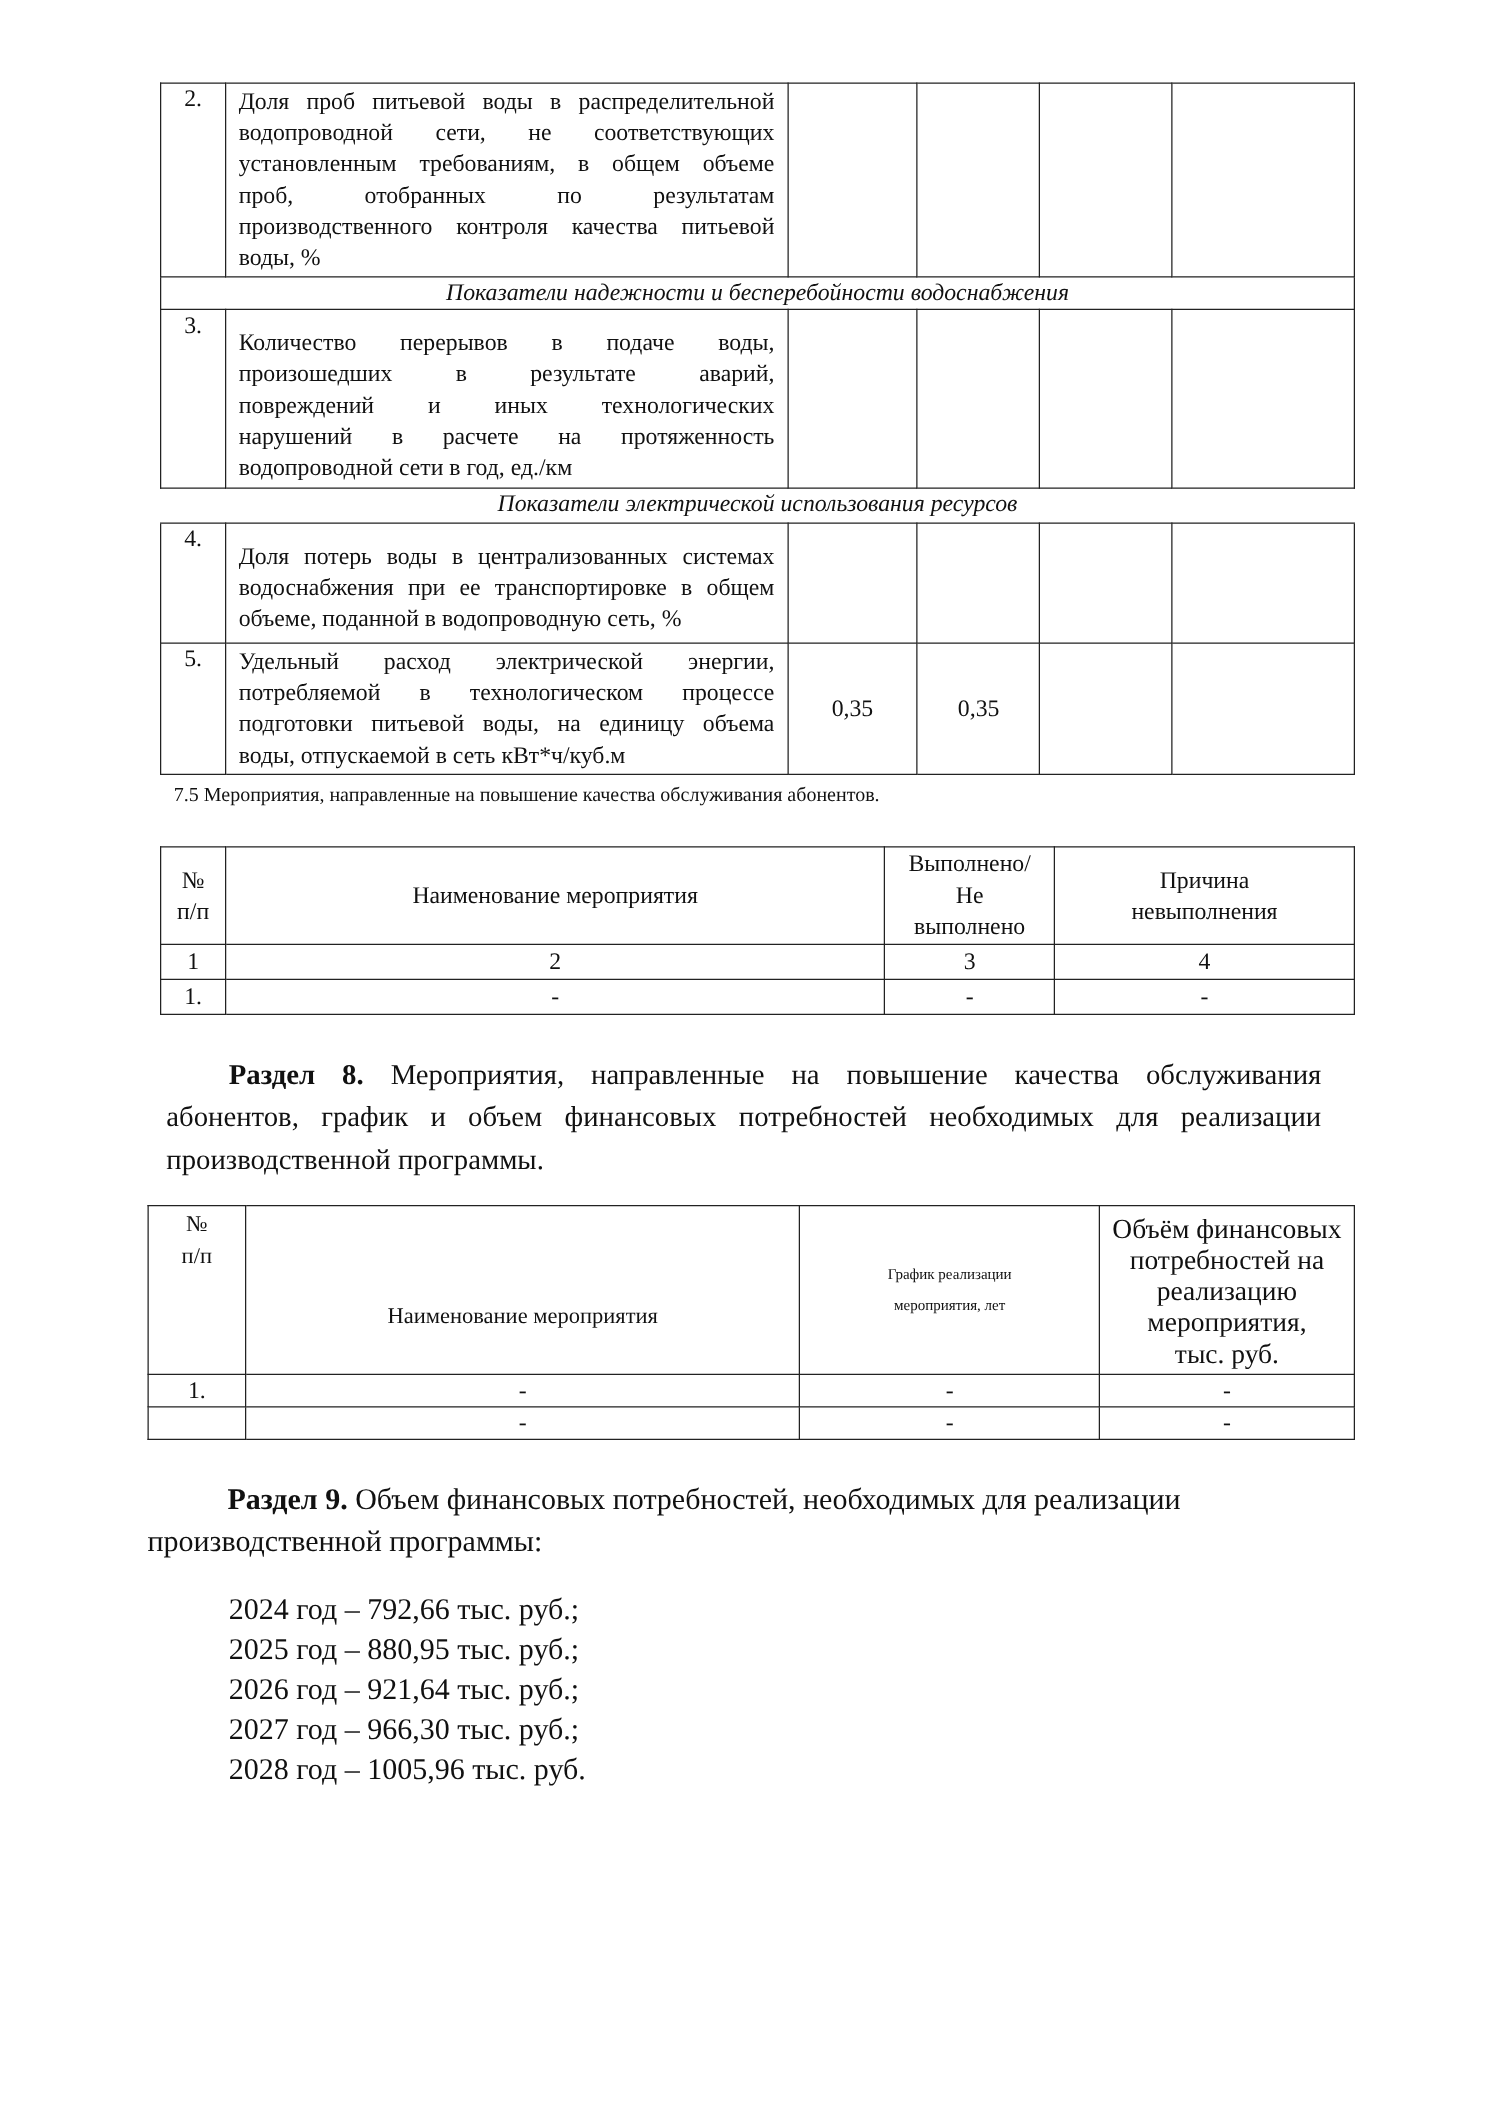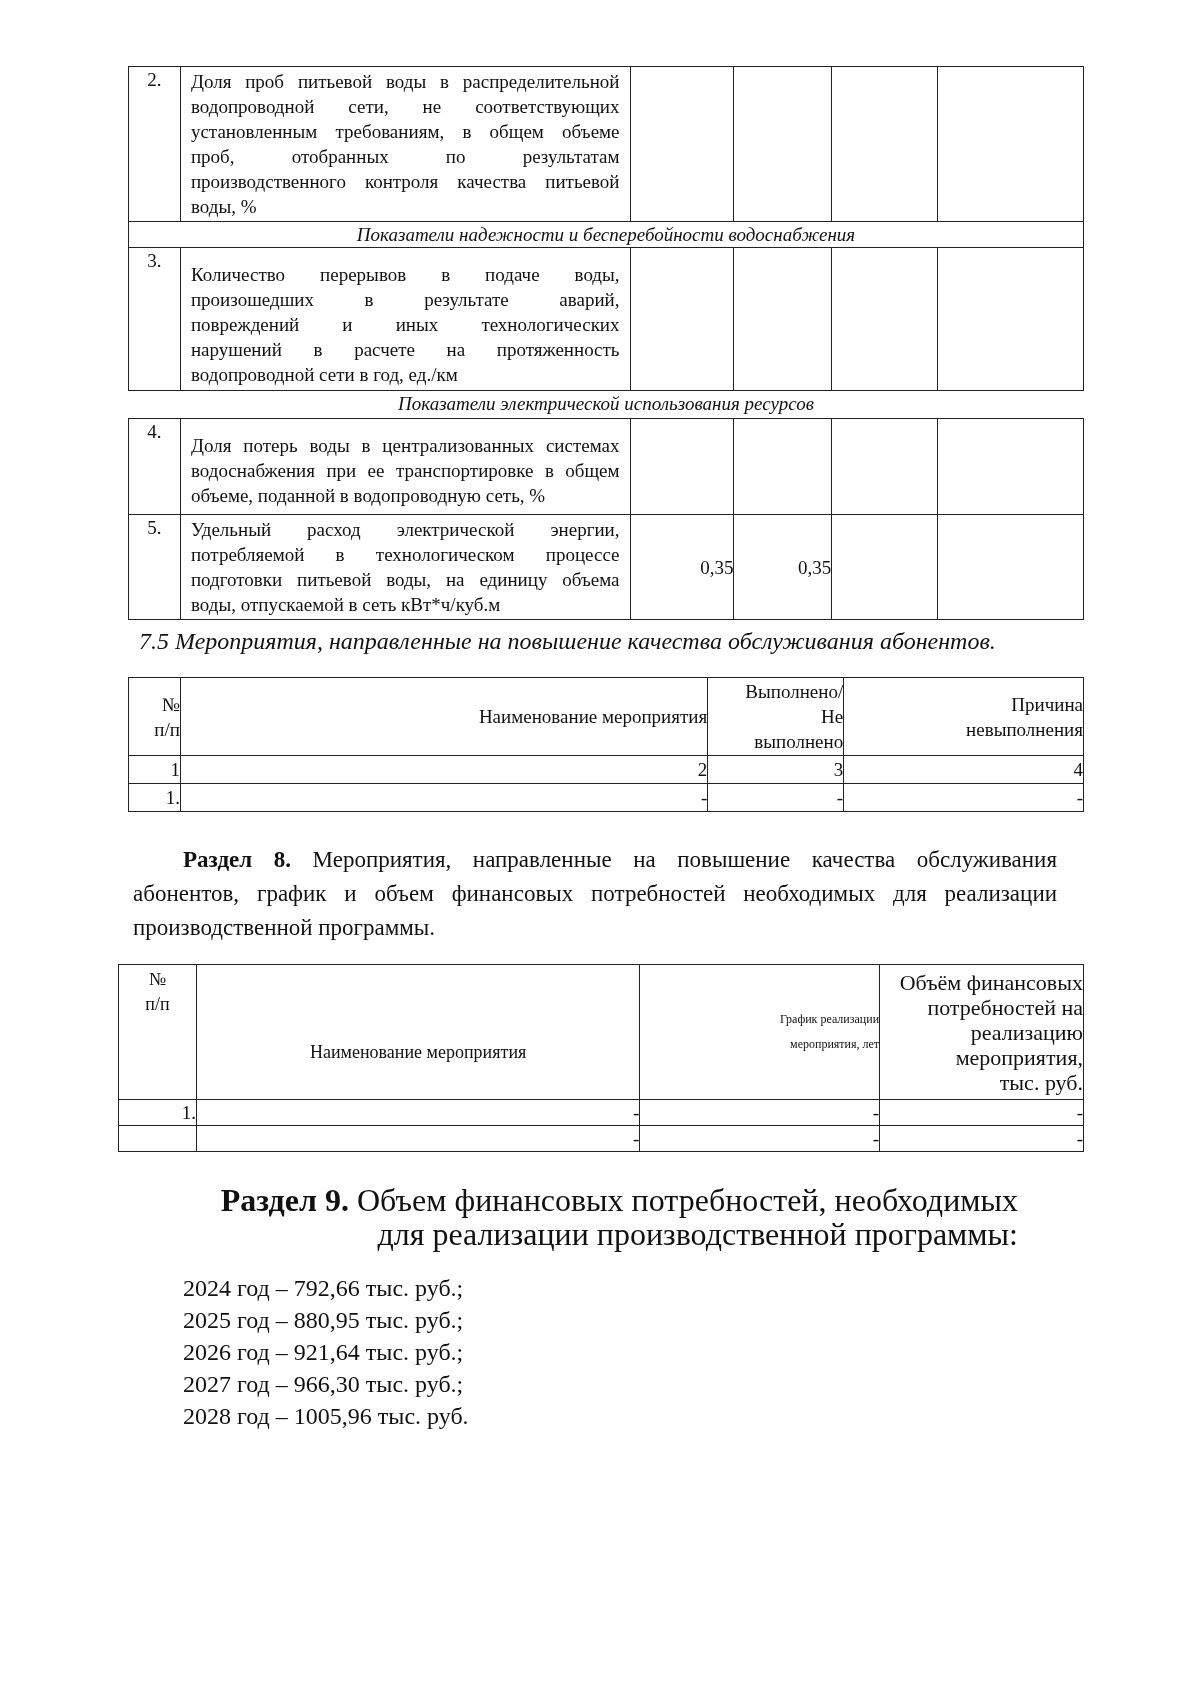--- a/index.html
+++ b/index.html
@@ -4,22 +4,22 @@
 <style>
   html, body { margin:0; padding:0; background:#ffffff; }
   body { width:1200px; height:1697px; position:relative; font-family:"Liberation Serif", serif; color:#111; }
   .abs { position:absolute; }
   table { border-collapse:collapse; position:absolute; }
   td { border:1.5px solid #222; vertical-align:top; padding:0; font-size:19px; line-height:25px; }
   .num { text-align:center; }
   .desc { padding:2px 10px 2px 10px; text-align:justify; text-align-last:justify; }
   .desc .last { text-align-last:left; display:block; }
   .section-row td { text-align:center; font-style:italic; font-size:19px; }
-  .center { text-align:right; vertical-align:middle; }
-  .heading75 { font-size:24px;font-style:italic; }
+  .center { text-align:center; vertical-align:middle; }
+  .heading75 { font-size:16px; }
   .para { font-size:23px; line-height:34px; text-align:justify;font-family:Liberation Serif, serif; }
   .para b { font-weight:bold; }
   .year-line { font-size:24px; line-height:32px; }
 </style>
 </head>
 <body>
 
 <table style="left:128px; top:66px; width:956px;">
   <colgroup>
     <col style="width:52px">
@@ -160,21 +160,21 @@
   </tr>
   <tr style="height:25px;">
     <td class="center"></td>
     <td class="center">-</td>
     <td class="center">-</td>
     <td class="center">-</td>
   </tr>
 </tbody>
   </table>
 
-<div class="abs para" style="left:118px; top:1183px; width:900px; font-size:32px; text-align:right;">
+<div class="abs para" style="left:118px; top:1183px; width:900px; font-size:24px; text-align:left;">
   <span style="display:inline-block; width:64px"></span><b>Раздел 9.</b> <span>Объем финансовых потребностей, необходимых для реализации производственной программы:</span>
 </div>
 
 <div class="abs" style="left:183px; top:1272px;">
   <div class="year-line">2024 год – 792,66 тыс. руб.;</div>
   <div class="year-line">2025 год – 880,95 тыс. руб.;</div>
   <div class="year-line">2026 год – 921,64 тыс. руб.;</div>
   <div class="year-line">2027 год – 966,30 тыс. руб.;</div>
   <div class="year-line">2028 год – 1005,96 тыс. руб.</div>
 </div>

